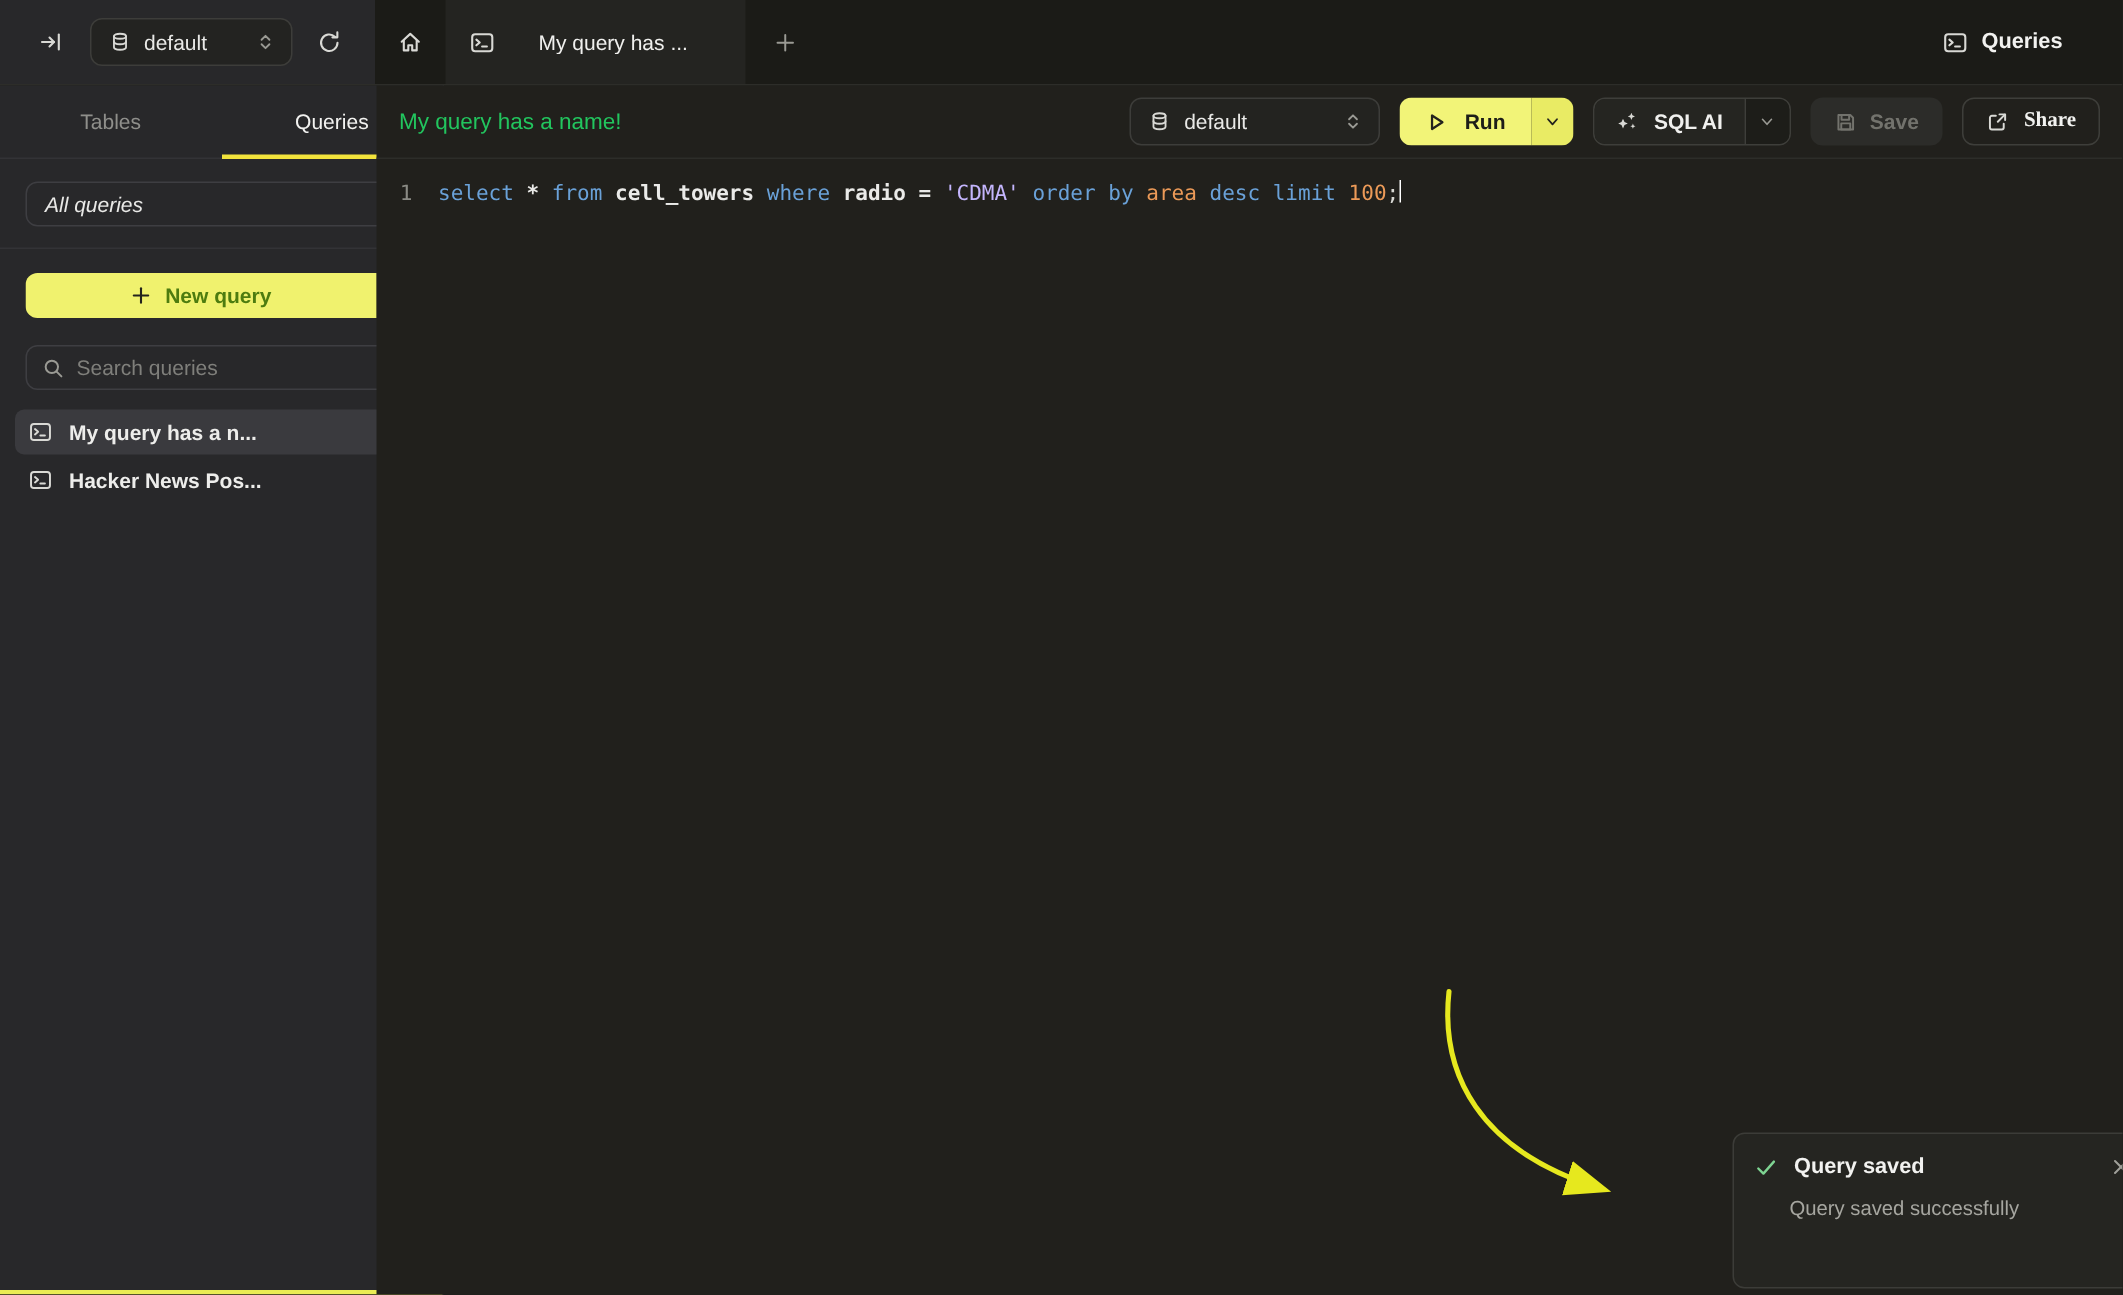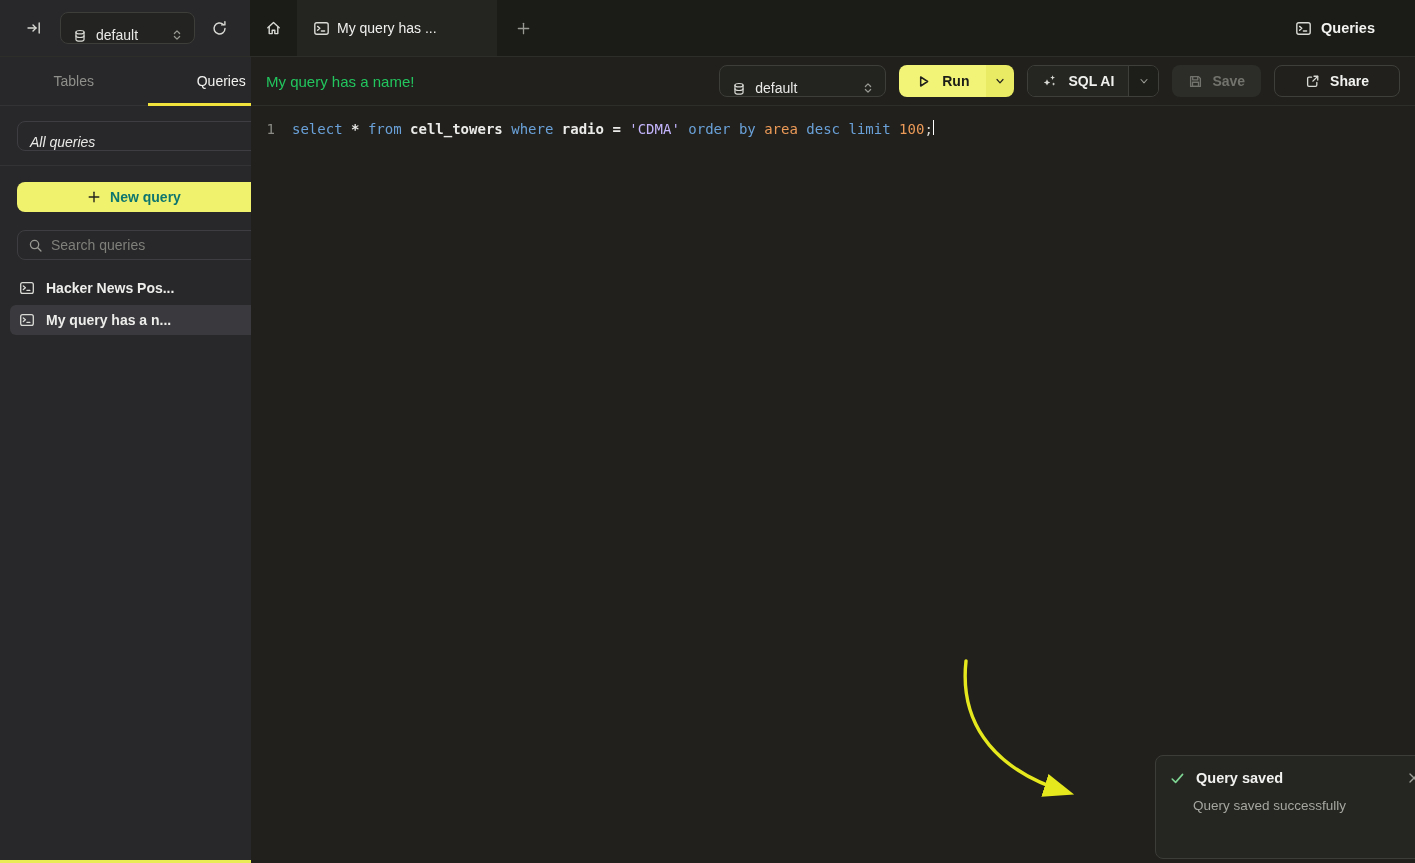--- a/index.html
+++ b/index.html
@@ -15,46 +15,46 @@
   .ic { stroke:#d9d9d5; stroke-width:1.4; fill:none; stroke-linecap:round; stroke-linejoin:round; }
   .ic-dim { stroke:#9a9a94; }
   .ic-dark { stroke:#23231d; stroke-width:1.6; }
 
   
   .topbar { position:absolute; top:0; left:0; right:0; height:57px;
     background:#1b1b17; border-bottom:1px solid #2d2d29; display:flex; align-items:center; }
   .topbar-left { width:250px; height:100%; flex:none; background:#28282a;
     display:flex; align-items:center; padding-left:20px; }
   .icon-btn { display:flex; align-items:center; justify-content:center; width:28px; height:28px; cursor:pointer; border-radius:6px; }
-  .select-box { display:flex; align-items:flex-end; gap:9px; height:32px; padding:0 10px 0 12px;
+  .select-box { display:flex; align-items:center; gap:9px; height:32px; padding:0 10px 0 12px;
     background:#232321; border:1px solid #3d3d3a; border-radius:8px; font-size:14px; color:#e9e9e7; cursor:pointer; }
   .select-box .sel-label { flex:1; }
   .topbar-left .select-box { width:135px; margin-left:12px; }
   .topbar-left .icon-btn.refresh { margin-left:10px; }
   .home-btn { width:47px; height:100%; display:flex; align-items:center; justify-content:center; cursor:pointer; }
-  .tab-active { width:200px; height:100%; background:#242421; display:flex; align-items:center; gap:7px;
+  .tab-active { width:200px; height:100%; background:#242421; display:flex; align-items:center; gap:29px;
     padding:0 16px; font-size:14px; font-weight:500; color:#f0f0ee; cursor:pointer; }
   .tab-label { white-space:nowrap; overflow:hidden; text-overflow:ellipsis; }
   .newtab-btn { margin-left:12px; }
   .topbar-right { margin-left:auto; display:flex; align-items:center; gap:9px; padding-right:40px;
     font-size:14.5px; font-weight:600; color:#f2f2f0; cursor:pointer; }
 
   
   .sidebar { position:absolute; top:57px; left:0; bottom:0; width:296px; background:#28282a;
     border-right:1px solid #36363a; }
   .sidebar-tabs { height:49px; display:flex; border-bottom:1px solid #333336; }
   .sidebar-tab { flex:1; display:flex; align-items:center; justify-content:center;
     font-size:14px; color:#8f8f8b; position:relative; cursor:pointer; }
   .sidebar-tab.active { color:#f2f2f0; font-weight:500; }
   .sidebar-tab.active::after { content:""; position:absolute; left:0; right:2px; bottom:-1px; height:3px; background:#f2e33c; }
   .filter-row { height:60px; display:flex; align-items:center; padding:0 17px; border-bottom:1px solid #333336; }
   .filter-row .select-box { flex:1; height:30px; background:transparent; border-color:#3e3e42;font-style:italic; }
   .new-query { display:flex; height:30px; margin:16px 17px 0; border-radius:8px; overflow:hidden; cursor:pointer; }
   .new-query-main { flex:1; background:#f0f26e; display:flex; align-items:center; justify-content:center; gap:9px;
-    color:#0f766e; font-size:14px; font-weight:600; }
+    color:#4d7c0f; font-size:14px; font-weight:600; }
   .new-query-caret { width:27px; background:#e7e95e; display:flex; align-items:center; justify-content:center;
     border-left:1px solid rgba(0,0,0,0.07); }
   .search-box { margin:18px 17px 0; height:30px; border:1px solid #3e3e42; border-radius:8px;
     display:flex; align-items:center; gap:8px; padding:0 10px; }
   .search-box input { flex:1; background:transparent; border:none; outline:none;
     color:#14b8a6; font-size:14px; font-family:"Liberation Sans",sans-serif; }
   .search-box input::placeholder { color:#7f7f7b; }
   .query-list { margin:13px 10px 0; }
   .query-item { height:30px; display:flex; align-items:center; gap:11px; padding:0 9px;
     border-radius:6px; margin-bottom:2px; font-size:14px; font-weight:600; color:#ededeb; cursor:pointer; }
@@ -73,23 +73,23 @@
   .run-caret { width:28px; background:#e9eb64; display:flex; align-items:center; justify-content:center; }
   .split-dark { display:flex; height:32px; border:1px solid #3e3e3a; border-radius:8px; overflow:hidden; cursor:pointer; }
   .sqlai-main { display:flex; align-items:center; gap:10px; padding:0 14px; background:#252521;
     color:#f0f0ee; font-size:14px; font-weight:600; }
   .sqlai-caret { width:30px; background:#1d1d19; border-left:1px solid #3e3e3a;
     display:flex; align-items:center; justify-content:center; }
   .save-btn { height:32px; display:flex; align-items:center; gap:9px; padding:0 16px;
     background:#2c2c29; border:none; border-radius:8px; color:#73736d; font-size:14px; font-weight:600;
     font-family:"Liberation Sans",sans-serif; cursor:default; }
   .save-btn .ic { stroke:#73736d; }
-  .share-btn { height:32px; display:flex; align-items:center; gap:10px; padding:0 30px;
+  .share-btn { height:32px; display:flex; align-items:center; gap:10px; padding:0 15px;
     background:transparent; border:1px solid #3e3e3a; border-radius:8px; color:#f2f2f0; font-size:14px; font-weight:600;
-    font-family:Liberation Sans, sans-serif; cursor:pointer; }
+    font-family:Liberation Serif, serif; cursor:pointer; }
 
   
   .editor { display:flex; padding:14px 10px 0 0; font-family:"DejaVu Sans Mono", monospace; font-size:14px; line-height:19px; }
   .line-no { width:24px; flex:none; text-align:right; margin-right:17px; color:#8b8b85; cursor:default; }
   .code { white-space:pre; cursor:text; }
   .code span { white-space:pre; }
   .tok-kw { color:#6aa1d8; }
   .tok-ident { color:#eaeae8; font-weight:bold; }
   .tok-str { color:#c4b5fd; }
   .tok-field { color:#ec9a58; }
@@ -211,35 +211,35 @@
 
   <div class="search-box">
     <svg width="15" height="15" viewBox="0 0 16 16">
       <circle class="ic ic-dim" cx="7" cy="7" r="4.4"></circle>
       <line class="ic ic-dim" x1="10.4" y1="10.4" x2="13.8" y2="13.8"></line>
     </svg>
     <input type="text" placeholder="Search queries" style="">
   </div>
 
   <div class="query-list">
+    <div class="query-item selected">
+      <svg width="16" height="16" viewBox="0 0 17 17">
+        <rect class="ic" x="1.8" y="2.8" width="13.4" height="11.4" rx="2"></rect>
+        <polyline class="ic" points="4.6,6.4 6.8,8.3 4.6,10.2"></polyline>
+        <line class="ic" x1="8.4" y1="11" x2="11.6" y2="11"></line>
+      </svg>
+      <span>My query has a n...</span>
+    </div>
     <div class="query-item">
       <svg width="16" height="16" viewBox="0 0 17 17">
         <rect class="ic" x="1.8" y="2.8" width="13.4" height="11.4" rx="2"></rect>
         <polyline class="ic" points="4.6,6.4 6.8,8.3 4.6,10.2"></polyline>
         <line class="ic" x1="8.4" y1="11" x2="11.6" y2="11"></line>
       </svg>
       <span>Hacker News Pos...</span>
-    </div>
-    <div class="query-item selected">
-      <svg width="16" height="16" viewBox="0 0 17 17">
-        <rect class="ic" x="1.8" y="2.8" width="13.4" height="11.4" rx="2"></rect>
-        <polyline class="ic" points="4.6,6.4 6.8,8.3 4.6,10.2"></polyline>
-        <line class="ic" x1="8.4" y1="11" x2="11.6" y2="11"></line>
-      </svg>
-      <span>My query has a n...</span>
     </div>
   </div>
 
   <div class="sidebar-strip"></div>
 </div>
 
 <div class="main">
   <div class="main-header">
     <div class="main-title">My query has a name!</div>
     <div class="main-actions">

